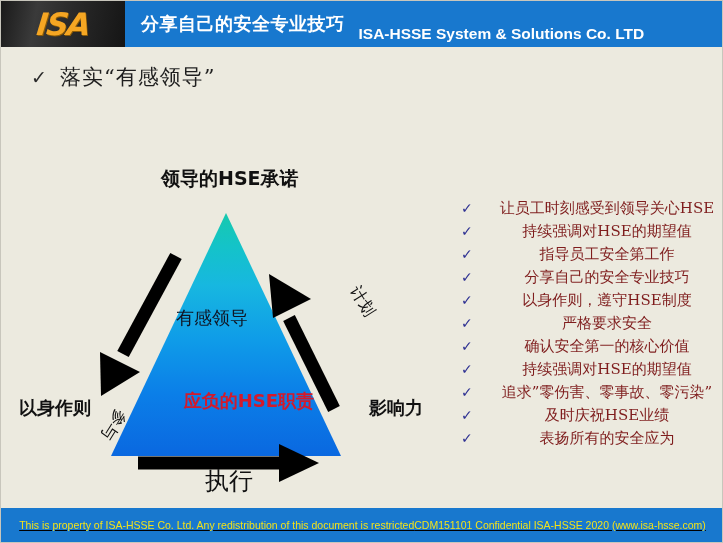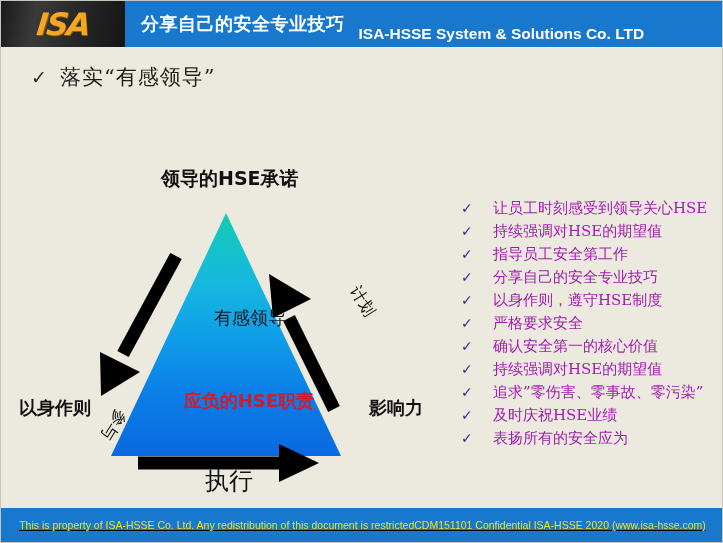--- a/index.html
+++ b/index.html
@@ -127,21 +127,21 @@
         #0F9CE8 52%,
         #0B7FE8 74%,
         #0A68E0 100%);
     clip-path: polygon(50% 0%, 100% 100%, 0% 100%);
   }
   .tri-inner-label {
     position: absolute;
     left: 175px;
     top: 150px;
     width: 110px;
-    text-align: right;
+    text-align: left;
     font-family: "DejaVu Serif", serif;
     font-size: 18px;
     color: #101524;
     white-space: nowrap;
   }
   .tri-inner-red {
     position: absolute;
     left: 148px;
     top: 233px;
     width: 165px;
@@ -229,25 +229,26 @@
     text-align: left;
     padding-left: 8px;
     box-sizing: border-box;
     color: #2E3192;
     font-size: 14px;
     line-height: 22px;
     font-family: "DejaVu Sans", sans-serif;
   }
   .bullet-text {
     flex: 1;
-    color: #a21caf;
+    color: #7f1d1d;
     font-family: "DejaVu Serif", serif;
     font-size: 15px;
     line-height: 22px;
     letter-spacing: 0px;
+    text-align: center;
   }
 
   
   .footer {
     position: absolute;
     left: 0;
     bottom: 0;
     width: 723px;
     height: 34px;
     background: #1878CE;

